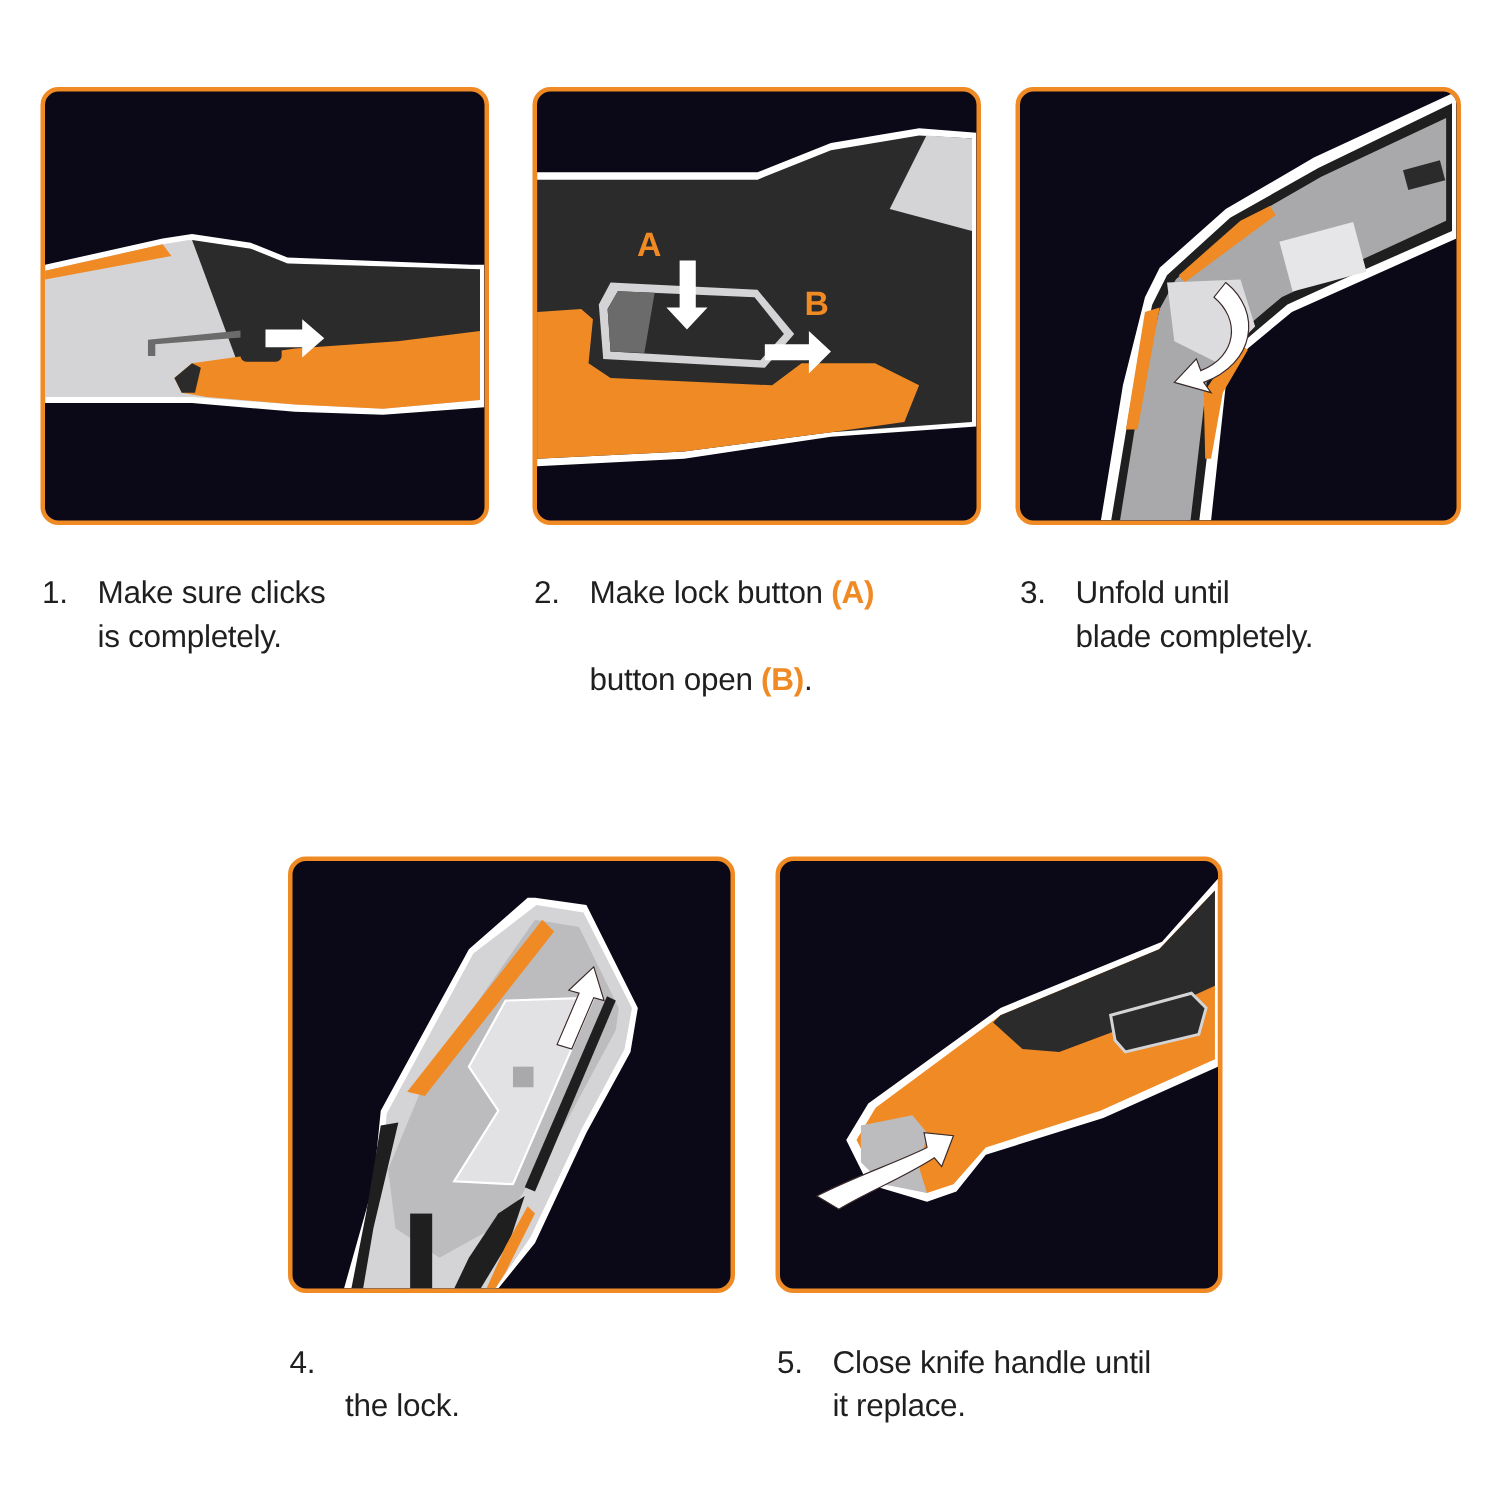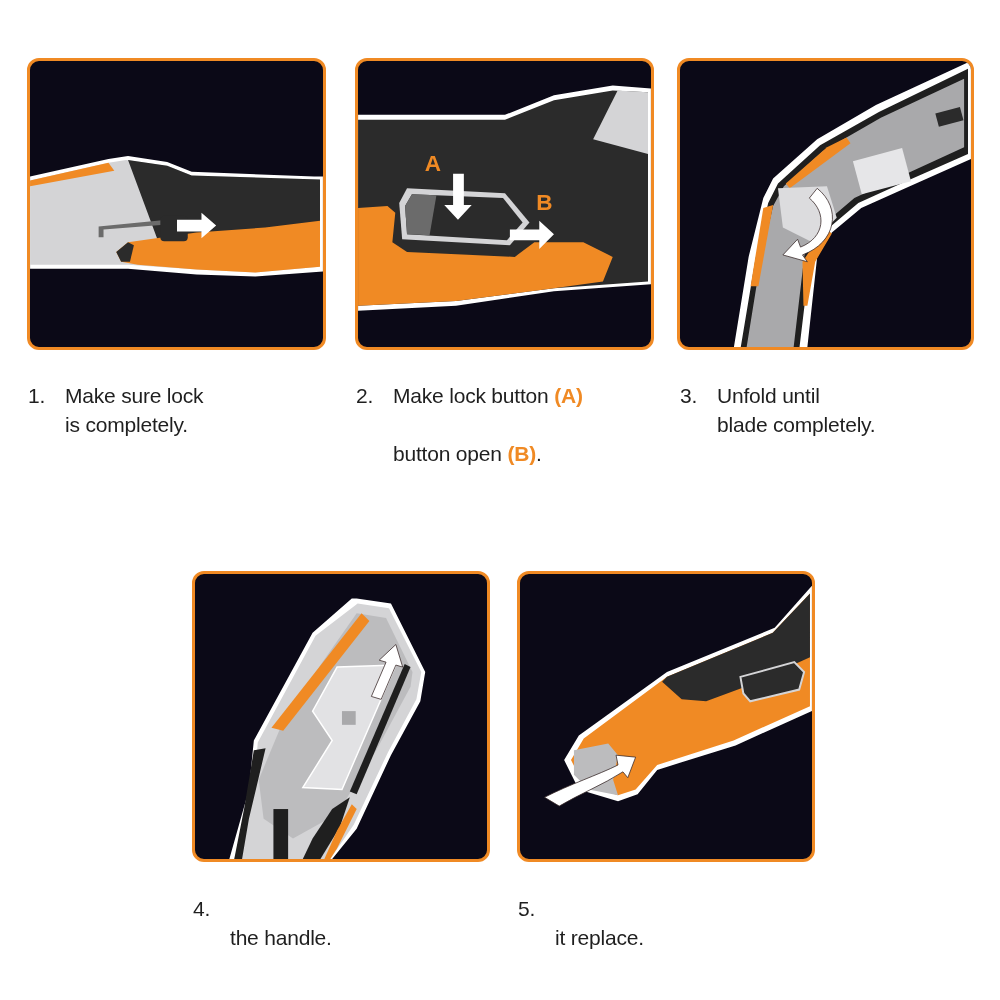--- a/index.html
+++ b/index.html
@@ -25,21 +25,21 @@
     <path d="M100 185 L170 175 L240 170 L296 163 L296 210 L230 216 L170 213 L110 208 L93 205 L88 195 Z" fill="#f08a24"></path>
     <path d="M93 205 L88 195 L100 185 L106 188 L102 205 Z" fill="#2b2b2b"></path>
     <path d="M70 169 L140 162 L140 167 L75 172 L75 180 L70 180 Z" fill="#6b6b6b"></path>
     <rect x="133" y="158" width="28" height="26" rx="4" fill="#2b2b2b"></rect>
     <path d="M150 162 L175 162 L175 155 L190 168 L175 181 L175 174 L150 174 Z" fill="#ffffff"></path>
   </svg>
 </div>
 <div class="caption" style="left:28px; top:381px;">
   <span class="num">1.</span>
   <span class="text">
-    <span>Make sure lock</span><br>
+    <span>Make sure clicks</span><br>
     <span>is completely.</span>
   </span>
 </div>
 
 <div class="panel" style="left:355px; top:58px; width:299px; height:292px;">
   <svg viewBox="0 0 299 292">
     <path d="M0 55 L150 55 L200 35 L260 25 L299 28 L299 228 L200 235 L100 250 L0 255 Z" fill="#ffffff"></path>
     <path d="M0 60 L150 60 L200 40 L260 30 L296 32 L296 225 L200 232 L100 245 L0 250 Z" fill="#2b2b2b"></path>
     <path d="M265 30 L296 32 L296 95 L240 80 Z" fill="#d4d4d6"></path>
     <path d="M0 150 L30 148 L38 155 L35 185 L50 195 L160 200 L180 185 L230 185 L260 200 L250 225 L200 232 L100 245 L0 250 Z" fill="#f08a24"></path>
@@ -96,33 +96,33 @@
     <path d="M60 180 L72 178 L55 250 L48 291 L40 291 L50 240 Z" fill="#1f1f1f"></path>
     <path d="M120 270 L140 240 L158 228 L148 258 L128 291 L110 291 Z" fill="#1f1f1f"></path>
     <path d="M145 262 L160 235 L165 240 L145 280 L138 291 L132 291 Z" fill="#f08a24"></path>
     <rect x="80" y="240" width="15" height="51" fill="#1f1f1f"></rect>
   </svg>
 </div>
 <div class="caption" style="left:193px; top:894px;">
   <span class="num">4.</span>
   <span class="text">
     <br>
-    <span>the handle.</span>
+    <span>the lock.</span>
   </span>
 </div>
 
 <div class="panel" style="left:517px; top:571px; width:298px; height:291px;">
   <svg viewBox="0 0 298 291">
     <path d="M60 165 L150 100 L260 55 L298 12 L298 140 L220 175 L140 200 L120 225 L100 232 L60 220 L45 190 Z" fill="#ffffff"></path>
     <path d="M65 168 L150 105 L258 60 L296 20 L296 135 L218 170 L140 195 L118 220 L100 226 L65 215 L52 190 Z" fill="#f08a24"></path>
     <path d="M150 105 L258 60 L296 20 L296 85 L230 115 L190 130 L165 128 L145 110 Z" fill="#2b2b2b"></path>
     <path d="M225 105 L280 90 L290 100 L285 118 L235 130 L228 122 Z" fill="#2b2b2b" stroke="#d4d4d6" stroke-width="2"></path>
     <path d="M55 180 L90 173 L100 185 L95 210 L100 226 L70 220 L55 205 Z" fill="#bcbcbe"></path>
     <path d="M25 228 C50 215 80 205 100 195 L98 185 L118 187 L110 208 L105 202 C85 215 60 225 40 237 Z" fill="#ffffff" stroke="#3a2a2a" stroke-width="0.8"></path>
   </svg>
 </div>
 <div class="caption" style="left:518px; top:894px;">
   <span class="num">5.</span>
   <span class="text">
-    <br>
+    <span>Close knife handle until</span><br>
     <span>it replace.</span>
   </span>
 </div>
 
 </body></html>

